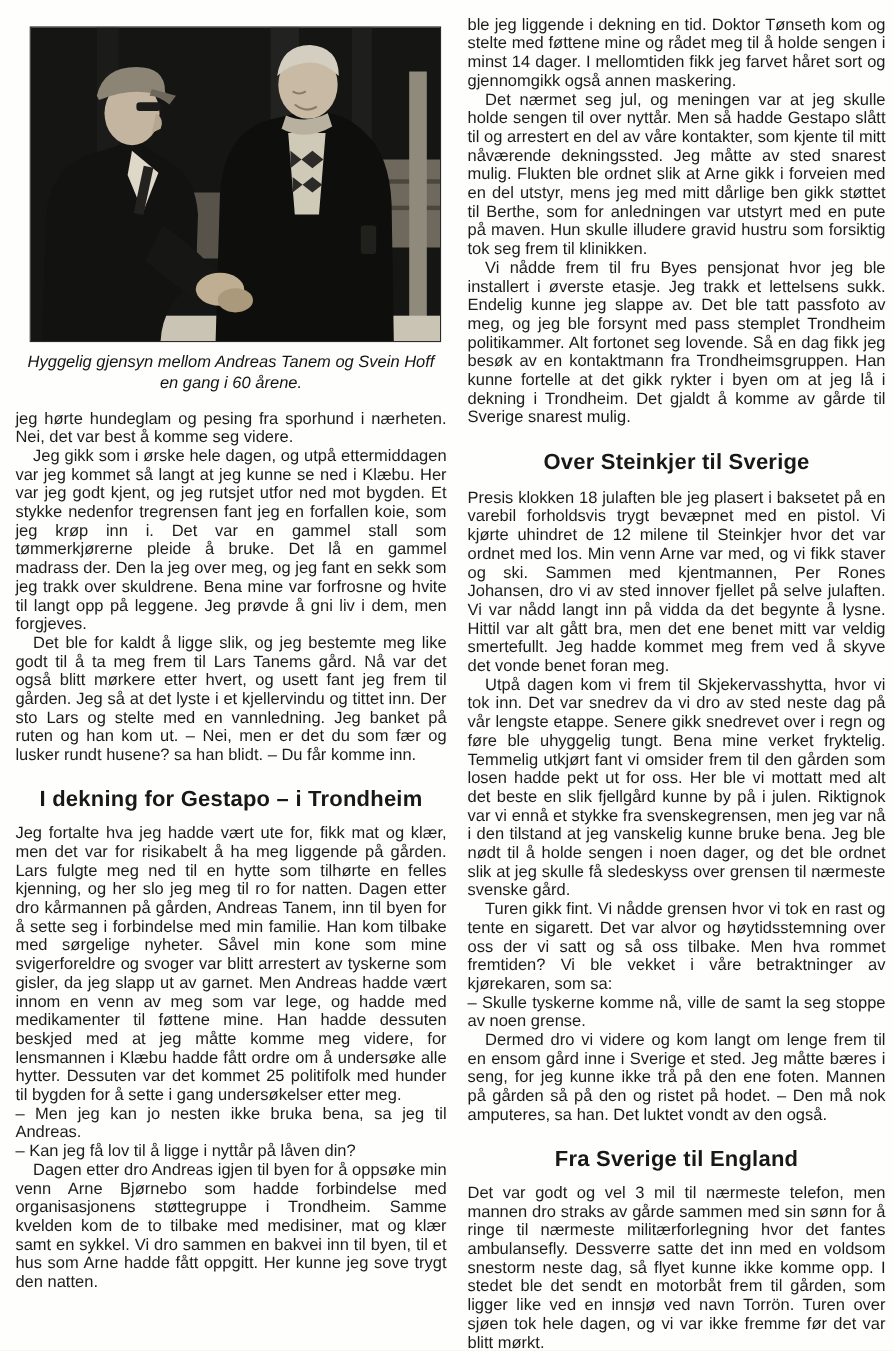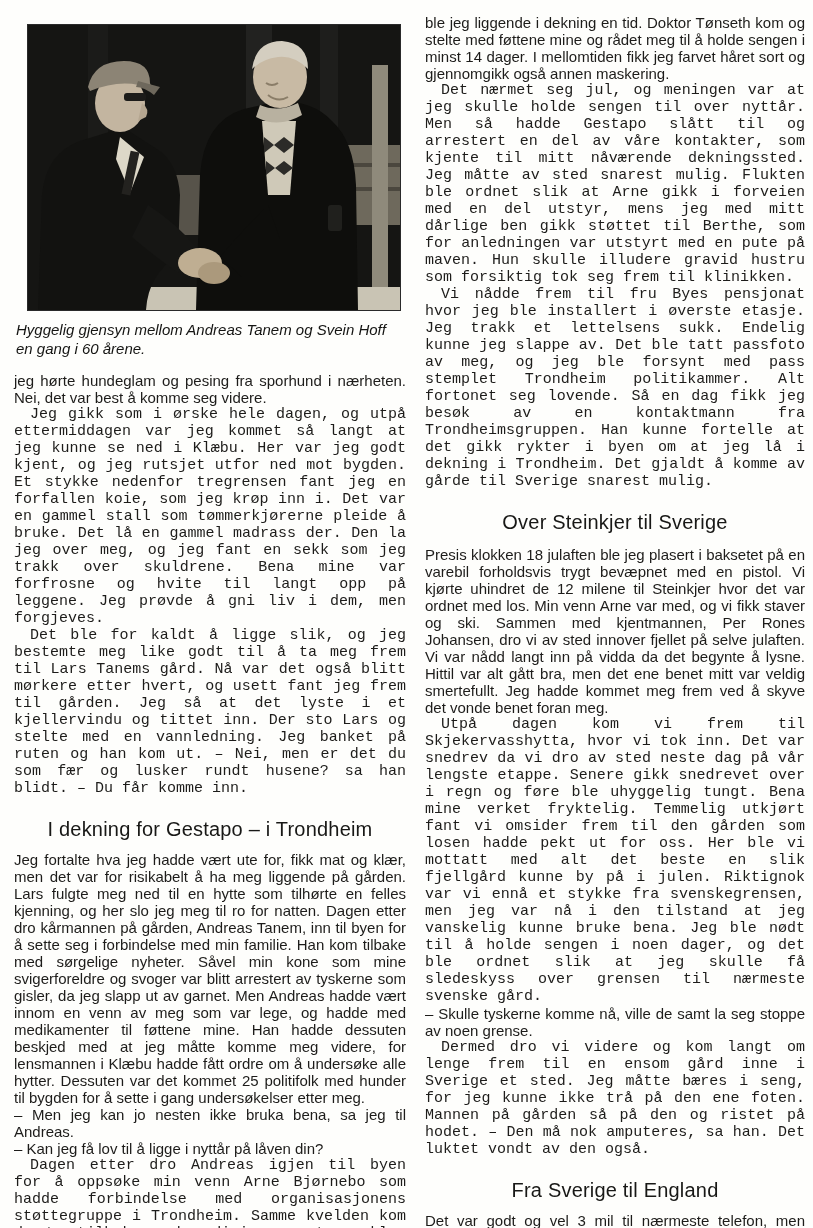--- a/index.html
+++ b/index.html
@@ -32,38 +32,38 @@
     margin:17px 0 0 14px;
     width:372px;height:285px;
     background:#161616;
     outline:1px solid #2a2a2a;
   }
   .photo-wrap svg{display:block;width:100%;height:100%;}
   .caption{
     font-style:italic;
     font-size:15px;
     line-height:1.25;
-    text-align:left;
+    text-align:center;
     margin:11px 2px 0 2px;
     color:#151513;
   }
   
   .bodytext p{
     margin:0;
     font-size:15px;
     line-height:17px;
     text-align:justify;
     text-justify:inter-word;
   }
   .bodytext{margin-top:13px;}
-  p.indent{text-indent:16px;font-family:Liberation Mono, monospace;}
+  p.indent{text-indent:16px;}
   p.flush{text-indent:0;}
   h2.section-heading{
     font-size:20px;
-    font-weight:400;
+    font-weight:700;
     text-align:center;
     margin:21px 0 10px 0;
     color:#181816;
     letter-spacing:0.2px;
   }
 </style>
 </head>
 <body>
 
 <div class="page">
@@ -152,20 +152,21 @@
         <p class="flush">ble jeg liggende i dekning en tid. Doktor Tønseth kom og stelte med føttene mine og rådet meg til å holde sengen i minst 14 dager. I mellomtiden fikk jeg farvet håret sort og gjennomgikk også annen maskering.</p>
         <p class="indent">Det nærmet seg jul, og meningen var at jeg skulle holde sengen til over nyttår. Men så hadde Gestapo slått til og arrestert en del av våre kontakter, som kjente til mitt nåværende dekningssted. Jeg måtte av sted snarest mulig. Flukten ble ordnet slik at Arne gikk i forveien med en del utstyr, mens jeg med mitt dårlige ben gikk støttet til Berthe, som for anledningen var utstyrt med en pute på maven. Hun skulle illudere gravid hustru som forsiktig tok seg frem til klinikken.</p>
         <p class="indent">Vi nådde frem til fru Byes pensjonat hvor jeg ble installert i øverste etasje. Jeg trakk et lettelsens sukk. Endelig kunne jeg slappe av. Det ble tatt passfoto av meg, og jeg ble forsynt med pass stemplet Trondheim politikammer. Alt fortonet seg lovende. Så en dag fikk jeg besøk av en kontaktmann fra Trondheimsgruppen. Han kunne fortelle at det gikk rykter i byen om at jeg lå i dekning i Trondheim. Det gjaldt å komme av gårde til Sverige snarest mulig.</p>
       </div>
 
       <h2 class="section-heading">Over Steinkjer til Sverige</h2>
 
       <div class="bodytext" style="margin-top:12px;">
         <p class="flush">Presis klokken 18 julaften ble jeg plasert i baksetet på en varebil forholdsvis trygt bevæpnet med en pistol. Vi kjørte uhindret de 12 milene til Steinkjer hvor det var ordnet med los. Min venn Arne var med, og vi fikk staver og ski. Sammen med kjentmannen, Per Rones Johansen, dro vi av sted innover fjellet på selve julaften. Vi var nådd langt inn på vidda da det begynte å lysne. Hittil var alt gått bra, men det ene benet mitt var veldig smertefullt. Jeg hadde kommet meg frem ved å skyve det vonde benet foran meg.</p>
         <p class="indent">Utpå dagen kom vi frem til Skjekervasshytta, hvor vi tok inn. Det var snedrev da vi dro av sted neste dag på vår lengste etappe. Senere gikk snedrevet over i regn og føre ble uhyggelig tungt. Bena mine verket fryktelig. Temmelig utkjørt fant vi omsider frem til den gården som losen hadde pekt ut for oss. Her ble vi mottatt med alt det beste en slik fjellgård kunne by på i julen. Riktignok var vi ennå et stykke fra svenskegrensen, men jeg var nå i den tilstand at jeg vanskelig kunne bruke bena. Jeg ble nødt til å holde sengen i noen dager, og det ble ordnet slik at jeg skulle få sledeskyss over grensen til nærmeste svenske gård.</p>
+        <p class="indent">Turen gikk fint. Vi nådde grensen hvor vi tok en rast og tente en sigarett. Det var alvor og høytidsstemning over oss der vi satt og så oss tilbake. Men hva rommet fremtiden? Vi ble vekket i våre betraktninger av kjørekaren, som sa:</p>
         <p class="flush">– Skulle tyskerne komme nå, ville de samt la seg stoppe av noen grense.</p>
         <p class="indent">Dermed dro vi videre og kom langt om lenge frem til en ensom gård inne i Sverige et sted. Jeg måtte bæres i seng, for jeg kunne ikke trå på den ene foten. Mannen på gården så på den og ristet på hodet. – Den må nok amputeres, sa han. Det luktet vondt av den også.</p>
       </div>
 
       <h2 class="section-heading">Fra Sverige til England</h2>
 
       <div class="bodytext" style="margin-top:0;">
         <p class="flush">Det var godt og vel 3 mil til nærmeste telefon, men mannen dro straks av gårde sammen med sin sønn for å ringe til nærmeste militærforlegning hvor det fantes ambulansefly. Dessverre satte det inn med en voldsom snestorm neste dag, så flyet kunne ikke komme opp. I stedet ble det sendt en motorbåt frem til gården, som ligger like ved en innsjø ved navn Torrön. Turen over sjøen tok hele dagen, og vi var ikke fremme før det var blitt mørkt.</p>
       </div>
 

